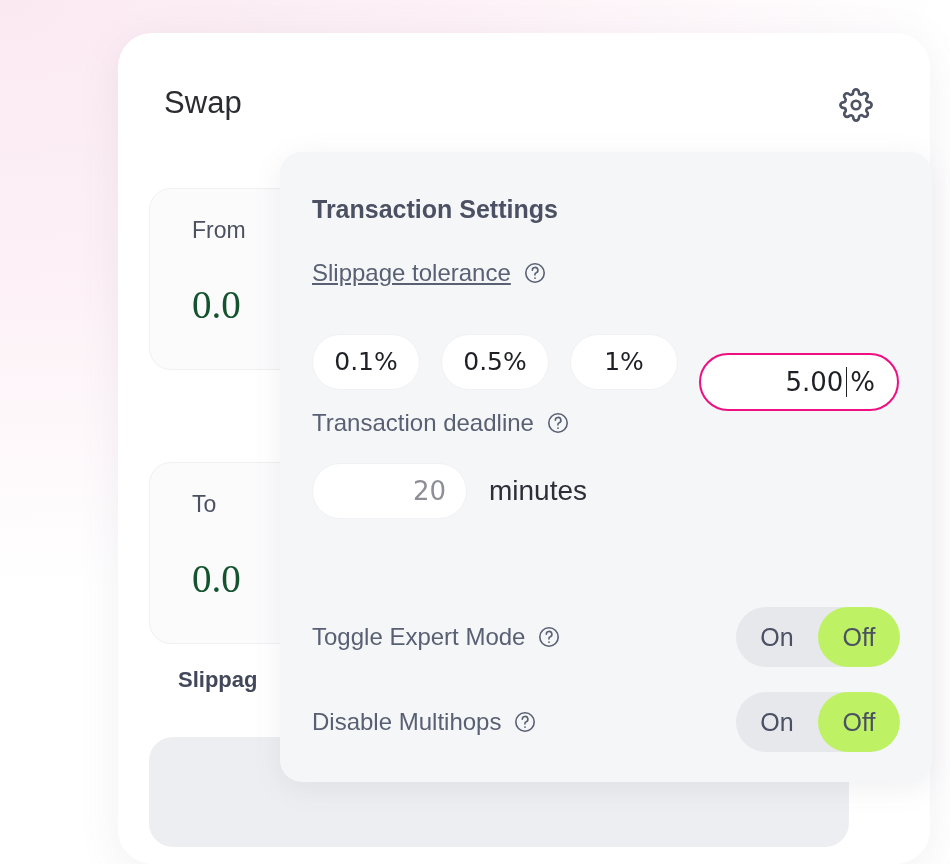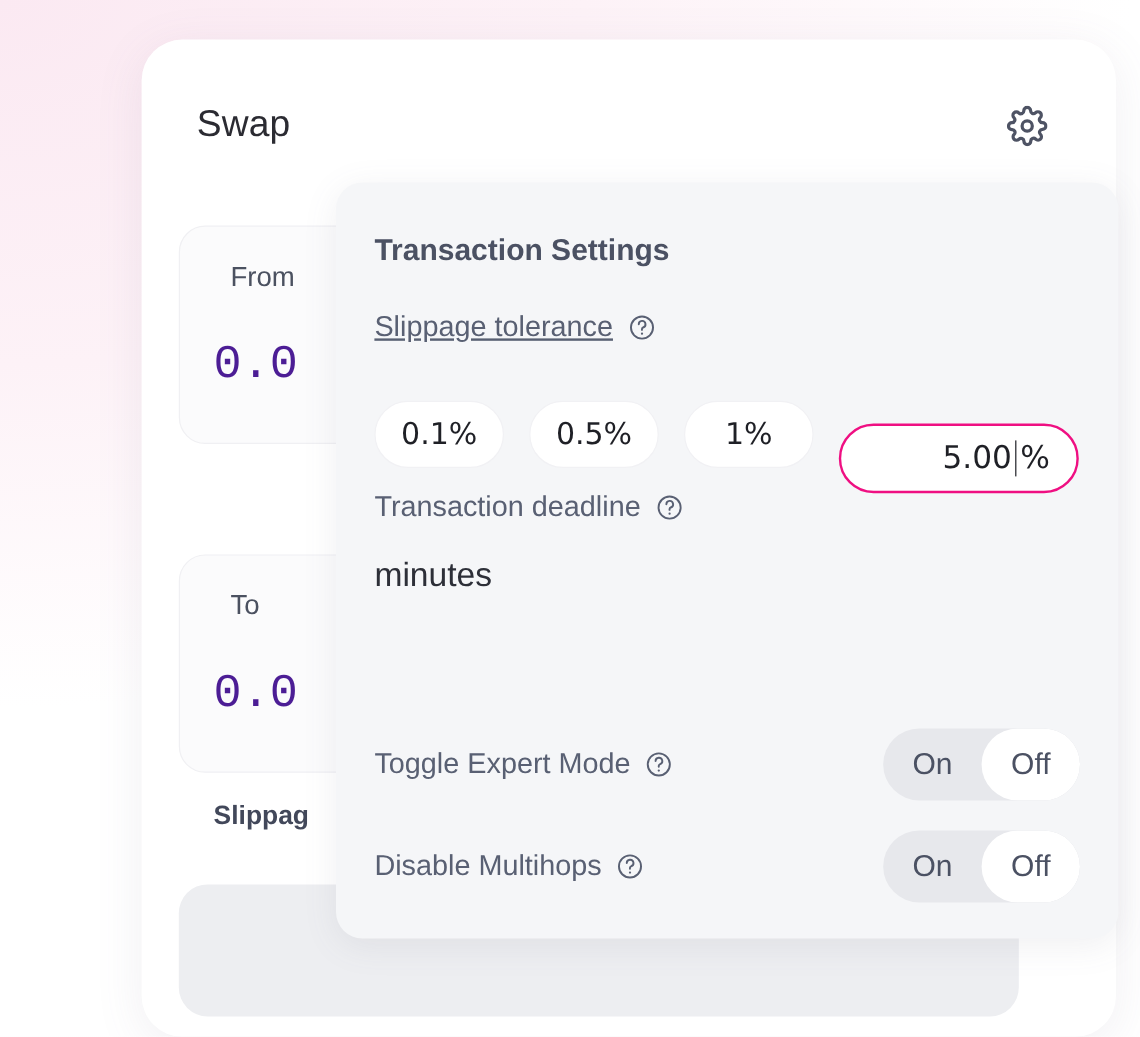--- a/index.html
+++ b/index.html
@@ -81,25 +81,25 @@
   .token-label {
     position: absolute;
     left: 42px;
     top: 28px;
     font-size: 23px;
     color: #4b5160;
   }
 
   .token-amount {
     position: absolute;
-    left: 28px;
+    left: 42px;
     top: 93px;
     font-size: 39px;
-    color: #4c1d95;
-    font-family: Liberation Mono, monospace;
+    color: #14532d;
+    font-family: Liberation Serif, serif;
   }
 
   #slippage-row-label {
     position: absolute;
     left: 60px;
     top: 634px;
     font-size: 22px;
     color: #42485a;
     font-weight: bold;
     white-space: nowrap;
@@ -278,21 +278,21 @@
     height: 60px;
     min-width: 82px;
     padding: 0 14px;
     display: flex;
     align-items: center;
     justify-content: center;
     font-size: 25px;
     color: #4b5163;
   }
   .onoff-seg.active {
-    background: #ffffff;
+    background: #bef264;
     border-radius: 30px;
   }
 </style>
 </head>
 <body>
 
 <div id="backdrop"></div>
 
 <div id="swap-card">
 
@@ -355,20 +355,21 @@
     <span class="help-icon">
       <svg width="24" height="24" viewBox="0 0 24 24" fill="none" stroke="#596073" stroke-width="1.6">
         <circle cx="12" cy="12" r="9.2"></circle>
         <path d="M9.3 9.2a2.8 2.8 0 1 1 3.6 2.7c-.7.25-.95.8-.95 1.5v.5" stroke-linecap="round"></path>
         <circle cx="12" cy="17.1" r="0.95" fill="#596073" stroke="none"></circle>
       </svg>
     </span>
   </div>
 
   <div id="deadline-row">
+    <div id="deadline-input">20</div>
     <div id="deadline-unit">minutes</div>
   </div>
 
 
   <div id="expert-mode-row" class="toggle-row">
     <div class="field-label-inline">
       <span>Toggle Expert Mode</span>
       <span class="help-icon">
         <svg width="24" height="24" viewBox="0 0 24 24" fill="none" stroke="#596073" stroke-width="1.6">
           <circle cx="12" cy="12" r="9.2"></circle>

